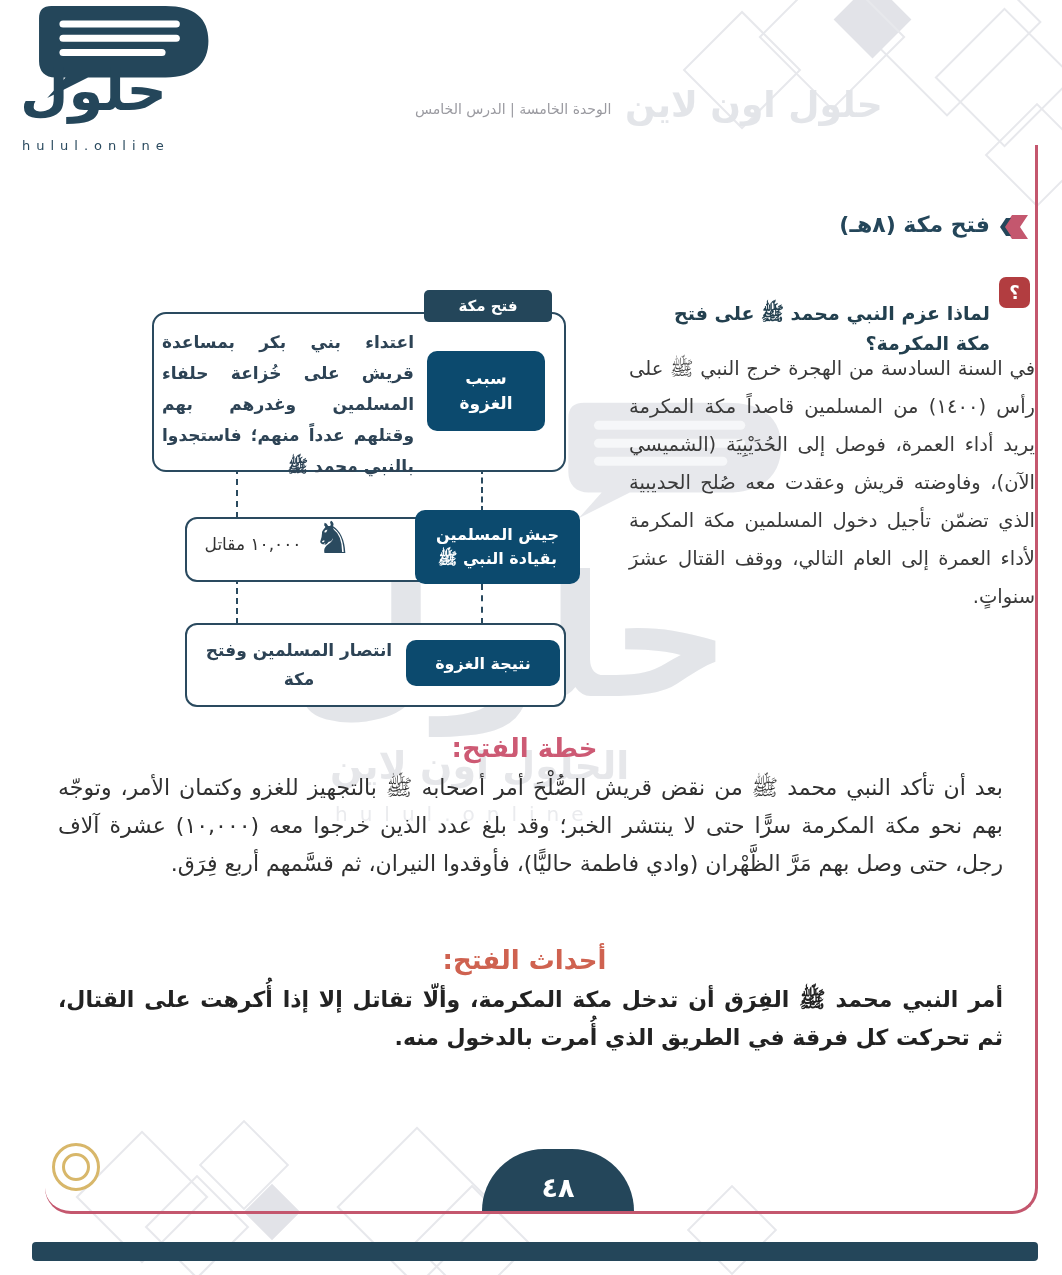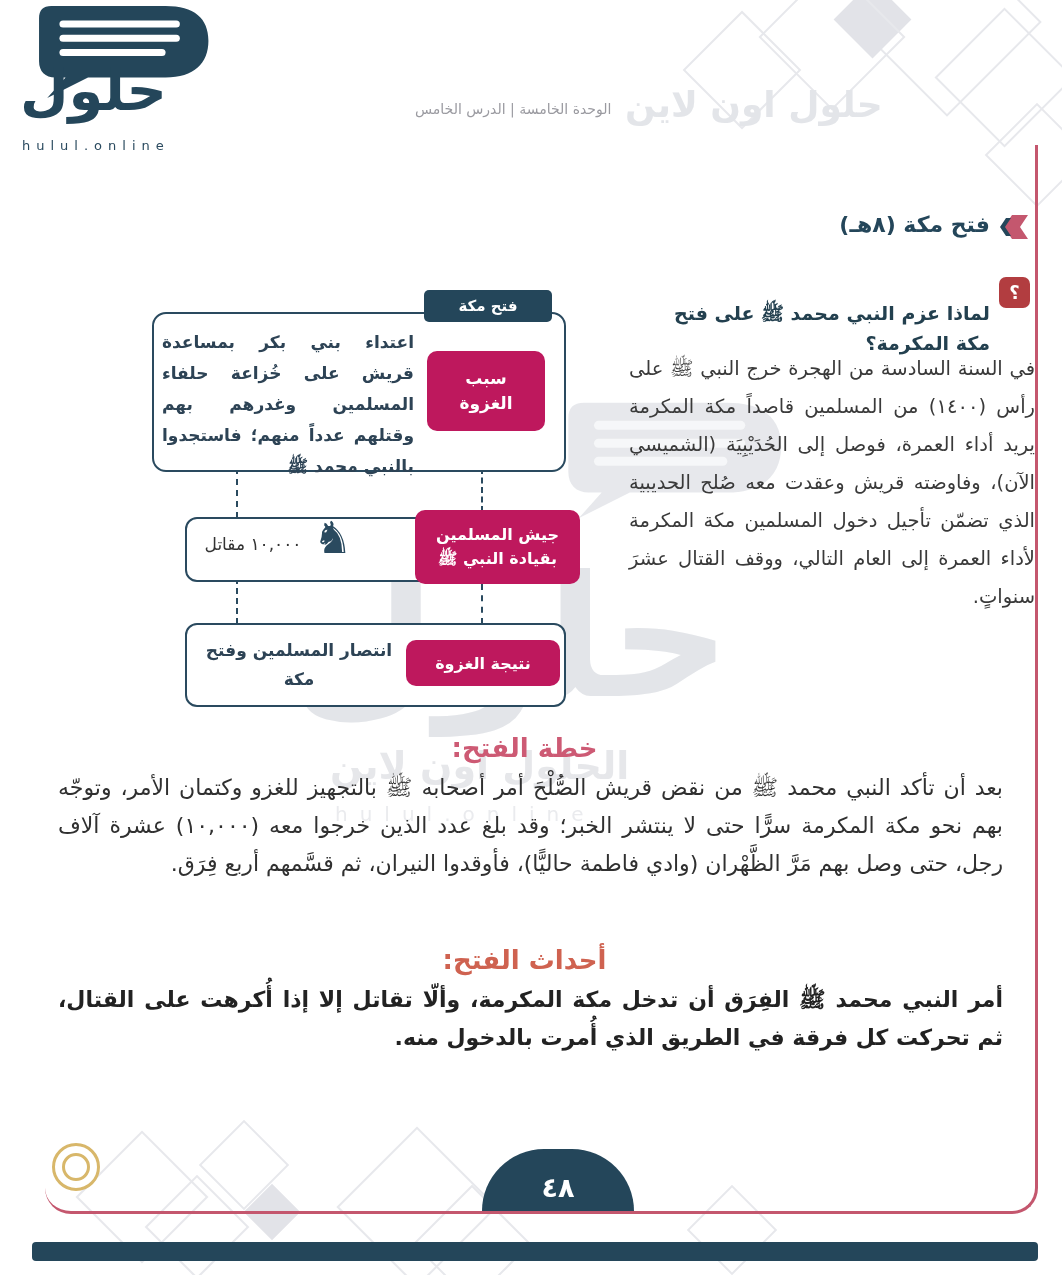--- a/index.html
+++ b/index.html
@@ -32,21 +32,21 @@
   #title-icon{position:absolute;left:998px;top:213px;z-index:2;}
   #main-title{position:absolute;left:790px;top:212px;width:200px;text-align:right;font-size:22px;font-weight:bold;color:#24465a;z-index:2;}
   #question-icon{
     position:absolute;left:999px;top:277px;width:31px;height:31px;background:#b23d40;border-radius:7px;
     display:flex;align-items:center;justify-content:center;color:#fff;font-weight:bold;font-size:18px;z-index:2;
   }
   #question{position:absolute;left:660px;top:274px;width:330px;text-align:right;font-size:19px;line-height:30px;font-weight:bold;color:#23404f;z-index:2;margin-top:24px;}
   #intro{position:absolute;left:597px;top:350px;width:406px;font-size:19.5px;line-height:38px;color:#3a3a3a;text-align:justify;z-index:2;margin-left:32px;}
   
   .dbox{position:absolute;background:#fff;border:2px solid #2a4a5f;border-radius:14px;z-index:2;}
-  .pinkbox{position:absolute;background:#be185d;border-radius:10px;color:#fff;font-weight:bold;display:flex;align-items:center;justify-content:center;text-align:center;z-index:3;}
+  .pinkbox{position:absolute;background:#0c4a6e;border-radius:10px;color:#fff;font-weight:bold;display:flex;align-items:center;justify-content:center;text-align:center;z-index:3;}
   .connector{position:absolute;border-left:2px dashed #2a4a5f;z-index:1;}
   #diagram-title{position:absolute;left:424px;top:290px;width:128px;height:32px;background:#24465a;border-radius:5px;color:#fff;font-weight:bold;font-size:15px;display:flex;align-items:center;justify-content:center;z-index:3;}
   #cause-text{position:absolute;left:162px;top:327px;width:252px;font-size:17px;font-weight:bold;line-height:31px;color:#2d4355;text-align:justify;z-index:3;}
   #army-count{position:absolute;left:192px;top:534px;width:122px;font-size:17px;color:#333;text-align:center;z-index:3;}
   #knight{position:absolute;left:313px;top:516px;font-size:44px;color:#2a4a5f;z-index:3;line-height:1;}
   #result-text{position:absolute;left:203px;top:636px;width:192px;font-size:17px;font-weight:bold;line-height:29px;color:#2d4355;text-align:center;z-index:3;}
   
   .sec-heading{position:absolute;left:52px;width:945px;text-align:center;font-size:26px;font-weight:bold;z-index:2;}
   .sec-body{position:absolute;left:58px;width:945px;font-size:22px;line-height:38px;color:#303030;text-align:justify;z-index:2;}
   #plan-heading{top:733px;color:#cd5a74;}

